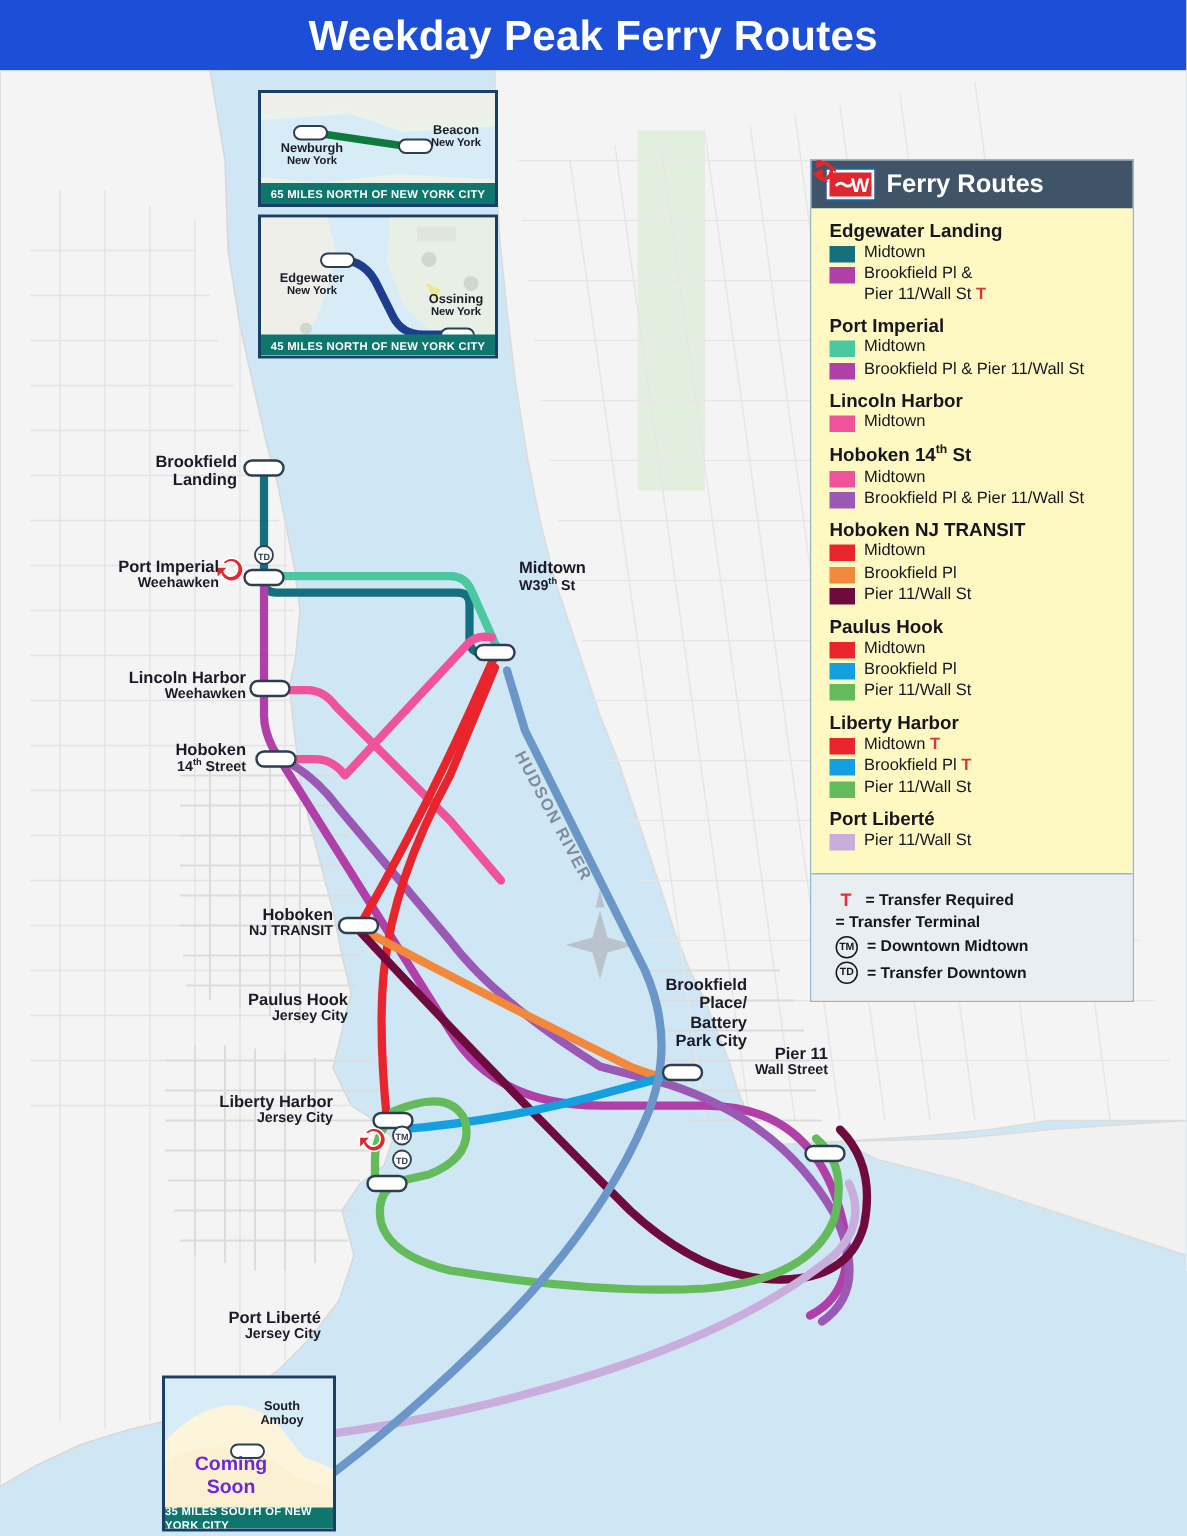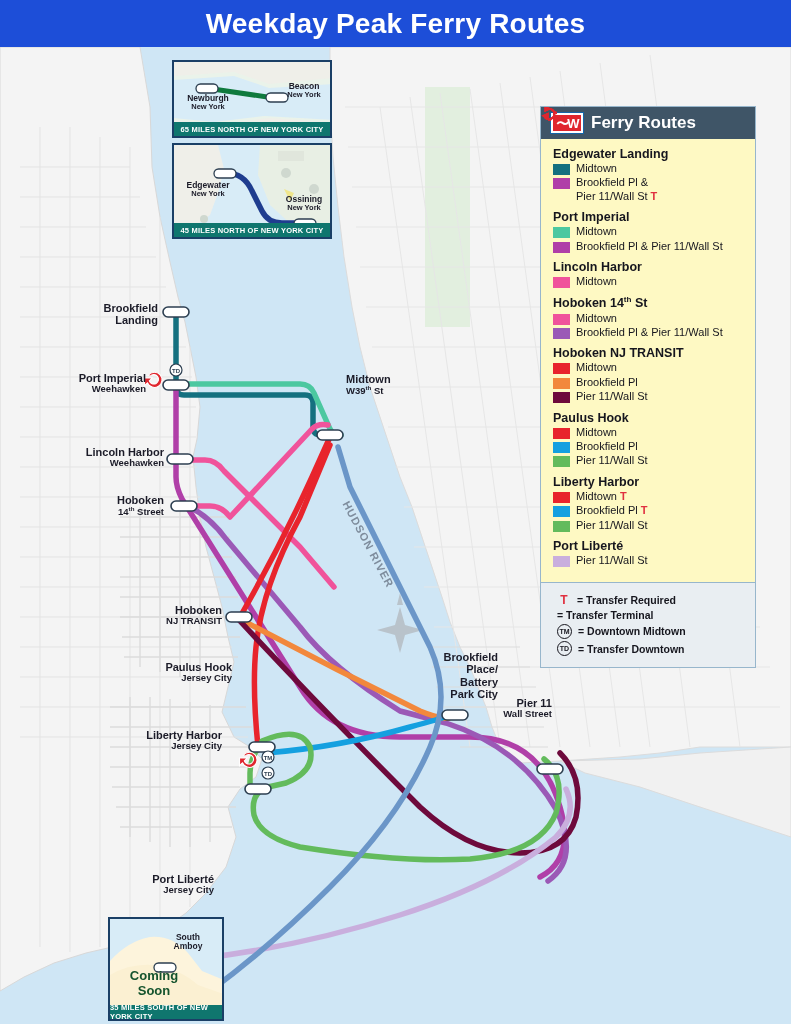--- a/index.html
+++ b/index.html
@@ -46,21 +46,21 @@
   }
   .inset .cap{
     position:absolute; left:0; bottom:0; width:100%; height:14px; background:#0f766e;
     color:#fff; font-size:7.5px; font-weight:bold; letter-spacing:.2px;
     display:flex; align-items:center; justify-content:center;
   }
   .inset .itxt{ position:absolute; font-weight:bold; color:#1b1b28; line-height:1.1; text-align:center;}
   .inset .itxt .a{ font-size:8.5px; display:block;}
   .inset .itxt .b{ font-size:7.5px; display:block;}
   .comingsoon{
-    position:absolute; color:#14532d; font-weight:bold; font-size:13px; text-align:center;
+    position:absolute; color:#6d28d9; font-weight:bold; font-size:13px; text-align:center;
     line-height:1.15;
   }
   .metronorth{
     position:absolute; text-align:center; font-weight:bold; color:#1b2b45; font-size:10px;
     line-height:1.2; white-space:nowrap;
   }
 
   
   .legend{
     position:absolute; left:540px; top:59px; width:216px;

